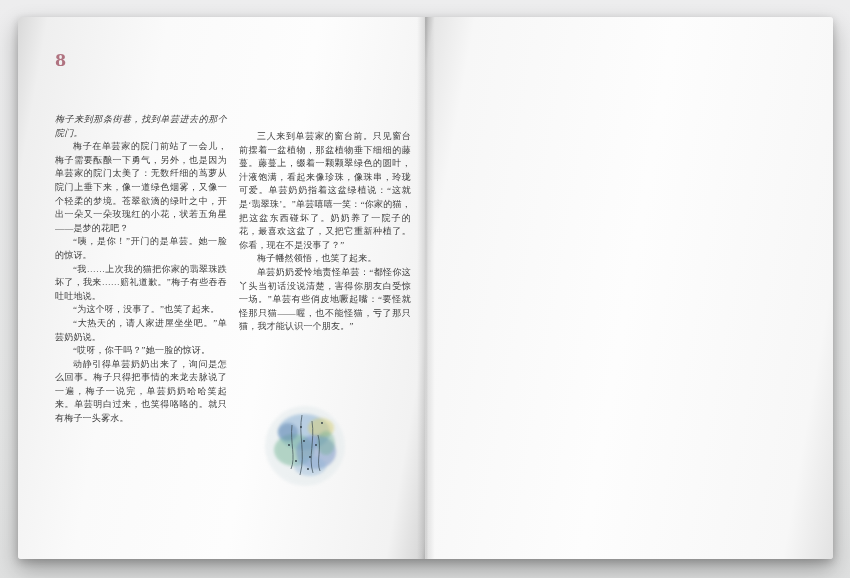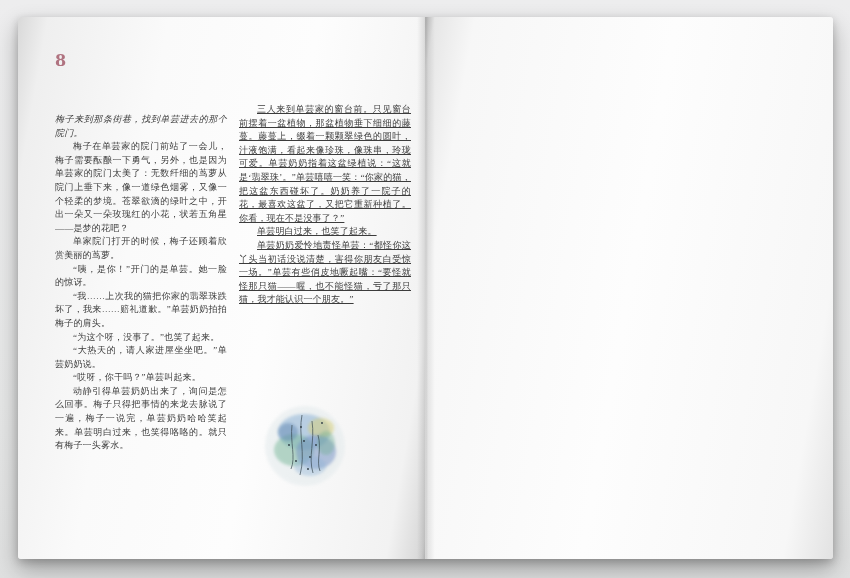--- a/index.html
+++ b/index.html
@@ -37,46 +37,45 @@
   #pn-left{left:37px;}
   .col{
     position:absolute;width:172px;
     font-size:9px;line-height:13.6px;
     color:#3c3c3c;text-align:justify;
     letter-spacing:.2px;
   }
   .para{margin:0;text-indent:2em;}
   .para.noindent{text-indent:0;font-style:italic;}
   #col-l1{left:37px;top:96px;}
-  #col-l2{left:221px;top:86px;text-decoration:underline;}
+  #col-l2{left:221px;top:113px;}
   
   #watercolor{position:absolute;left:240px;top:384px;width:96px;height:96px;}
 </style>
 </head>
 <body>
 
 <div class="stage">
   <div class="book">
 
     <div class="page page-left">
       <div class="pagenum" id="pn-left">8</div>
       <div class="col" id="col-l1">
           <p class="para noindent">梅子来到那条街巷，找到单芸进去的那个院门。</p>
           <p class="para">梅子在单芸家的院门前站了一会儿，梅子需要酝酿一下勇气，另外，也是因为单芸家的院门太美了：无数纤细的茑萝从院门上垂下来，像一道绿色烟雾，又像一个轻柔的梦境。苍翠欲滴的绿叶之中，开出一朵又一朵玫瑰红的小花，状若五角星——是梦的花吧？</p>
-          <p class="para">单家院门打开的时候，梅子还顾着欣赏美丽的茑萝。</p>
           <p class="para">“咦，是你！”开门的是单芸。她一脸的惊讶。</p>
-          <p class="para">“我……上次我的猫把你家的翡翠珠跌坏了，我来……赔礼道歉。”单芸奶奶拍拍梅子的肩头。</p>
+          <p class="para">“我……上次我的猫把你家的翡翠珠跌坏了，我来……赔礼道歉。”梅子有些吞吞吐吐地说。</p>
           <p class="para">“为这个呀，没事了。”也笑了起来。</p>
           <p class="para">“大热天的，请人家进屋坐坐吧。”单芸奶奶说。</p>
-          <p class="para">“哎呀，你干吗？”单芸叫起来。</p>
+          <p class="para">“哎呀，你干吗？”她一脸的惊讶。</p>
           <p class="para">动静引得单芸奶奶出来了，询问是怎么回事。梅子只得把事情的来龙去脉说了一遍，梅子一说完，单芸奶奶哈哈笑起来。单芸明白过来，也笑得咯咯的。就只有梅子一头雾水。</p>
         </div>
       <div class="col" id="col-l2">
           <p class="para">三人来到单芸家的窗台前。只见窗台前摆着一盆植物，那盆植物垂下细细的藤蔓。藤蔓上，缀着一颗颗翠绿色的圆叶，汁液饱满，看起来像珍珠，像珠串，玲珑可爱。单芸奶奶指着这盆绿植说：“这就是‘翡翠珠’。”单芸嘻嘻一笑：“你家的猫，把这盆东西碰坏了。奶奶养了一院子的花，最喜欢这盆了，又把它重新种植了。你看，现在不是没事了？”</p>
-          <p class="para">单芸明白过来，也笑了起来。</p>
+          <p class="para">梅子幡然领悟，也笑了起来。</p>
           <p class="para">单芸奶奶爱怜地责怪单芸：“都怪你这丫头当初话没说清楚，害得你朋友白受惊一场。”单芸有些俏皮地噘起嘴：“要怪就怪那只猫——喔，也不能怪猫，亏了那只猫，我才能认识一个朋友。”</p>
         </div>
 
       <div id="watercolor">
         <svg width="96" height="96" viewBox="0 0 96 96">
           <defs>
               <filter id="wblur" x="-30%" y="-30%" width="160%" height="160%">
                 <feGaussianBlur stdDeviation="1.8"></feGaussianBlur>
               </filter>
             </defs>

